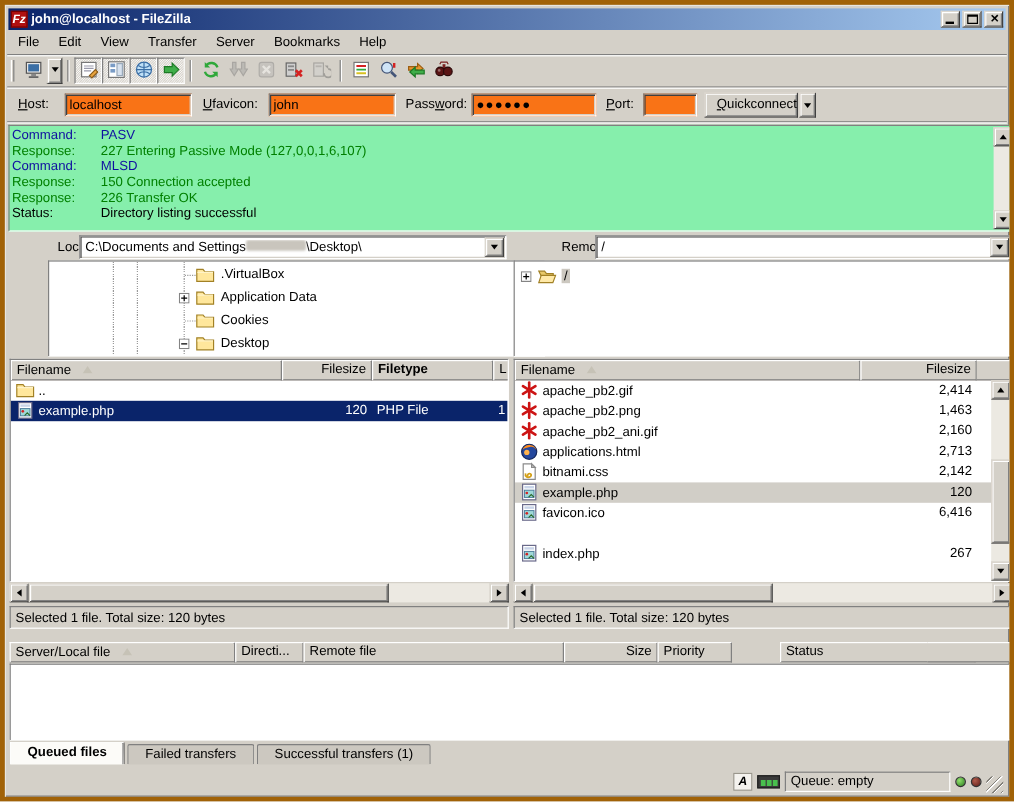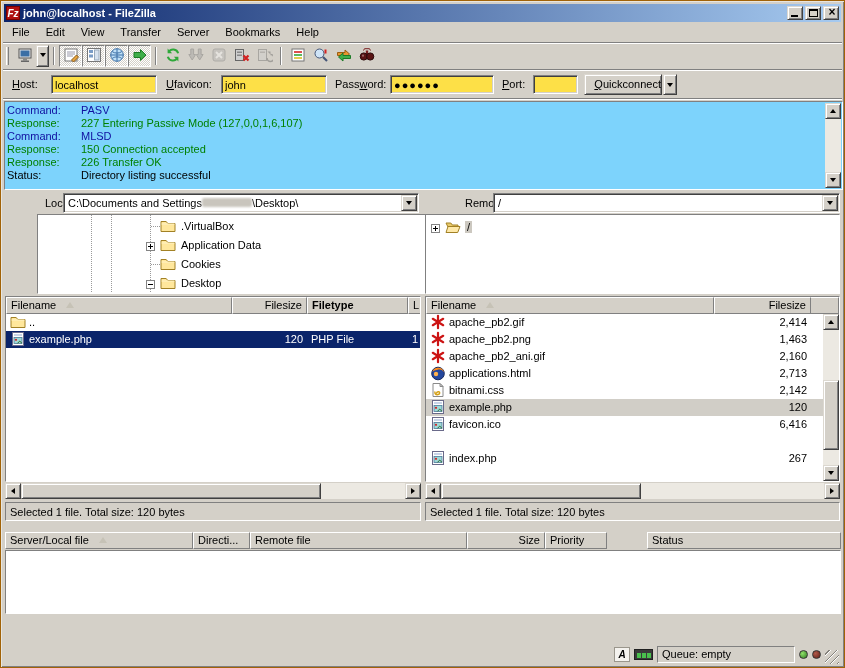--- a/index.html
+++ b/index.html
@@ -1,27 +1,27 @@
 <!DOCTYPE html>
 <html><head>
 <meta charset="utf-8">
 <style>
   html,body{margin:0;padding:0;background:#fff;}
   *{box-sizing:border-box;}
   .window{
     position:relative;width:845px;height:668px;
     background:#d4d0c8;overflow:hidden;
     font-family:"Liberation Sans",sans-serif;font-size:11px;color:#000;
-    border:1px solid #a16207;
+    border:4px solid #a16207;
     box-shadow:inset 1px 1px 0 #e8e6e0, inset -1px -1px 0 #808080;
   }
   
   .raised{background:#d4d0c8;border:1px solid;border-color:#dcd8d0 #404040 #404040 #dcd8d0;
           box-shadow:inset 1px 1px 0 #fff, inset -1px -1px 0 #808080;}
-  .sunkenfield{background:#fde047;border:1px solid;border-color:#808080 #fff #fff #808080;
+  .sunkenfield{background:#f97316;border:1px solid;border-color:#808080 #fff #fff #808080;
           box-shadow:inset 1px 1px 0 #404040, inset -1px -1px 0 #d4d0c8;}
   .sunkenpane{border:1px solid;border-color:#808080 #fff #fff #808080;}
   .etch{position:absolute;left:2px;right:2px;height:2px;border-top:1px solid #808080;border-bottom:1px solid #fff;}
   
   .titlebar{position:absolute;left:3px;top:3px;right:3px;height:18px;
     background:linear-gradient(90deg,#0a246a,#a6caf0);
     display:flex;align-items:center;padding:0 2px;}
   .appicon{width:14px;height:14px;background:#b01010;color:#fff;font-weight:bold;font-style:italic;
     font-size:10px;line-height:14px;text-align:center;margin-right:3px;border:1px solid #700;}
   .title{color:#fff;font-weight:bold;font-size:11px;flex:1;white-space:nowrap;}
@@ -48,21 +48,21 @@
   .tri-up{width:0;height:0;border:3px solid transparent;border-bottom:4px solid #000;margin-bottom:3px;}
   .tri-left{width:0;height:0;border:3px solid transparent;border-right:4px solid #000;margin-right:3px;}
   .tri-right{width:0;height:0;border:3px solid transparent;border-left:4px solid #000;margin-left:3px;}
   
   .qcbar{position:absolute;left:3px;top:70px;right:3px;height:27px;}
   .qcbar .lbl{position:absolute;top:7px;}
   .mnemonic{text-decoration:underline;}
   .qcinput{position:absolute;top:4px;height:19px;font:11px "Liberation Sans",sans-serif;padding:1px 3px;outline:none;}
   .qcbtn{position:absolute;top:3px;height:21px;font:11px "Liberation Sans",sans-serif;text-align:right;line-height:19px;}
   
-  .logpanel{position:absolute;left:3px;top:100px;width:839px;height:89px;background:#7dd3fc;}
+  .logpanel{position:absolute;left:3px;top:100px;width:839px;height:89px;background:#86efac;}
   .loglines{position:absolute;left:2px;top:2px;right:20px;bottom:2px;overflow:hidden;}
   .logline{height:13px;line-height:13px;white-space:nowrap;}
   .logline .llabel{display:inline-block;width:74px;}
   .log-command{color:#1010a0;} .log-response{color:#008000;} .log-status{color:#000;}
   
   .vscroll{position:absolute;width:16px;background:#ece9e2;}
   .hscroll{position:absolute;height:16px;background:#ece9e2;}
   .sbbtn{position:absolute;width:16px;height:16px;display:flex;align-items:center;justify-content:center;}
   .sbthumb{position:absolute;}
   
@@ -549,20 +549,25 @@
   <div class="queueheader" id="queueheader">
       <div class="hcell" style="left: 0px; width: 188px;"><span>Server/Local file</span><span class="sortarrow"></span></div>
       <div class="hcell" style="left: 188px; width: 57px;"><span>Directi...</span></div>
       <div class="hcell" style="left: 245px; width: 217px;"><span>Remote file</span></div>
       <div class="hcell right" style="left: 462px; width: 78px;"><span>Size</span></div>
       <div class="hcell" style="left: 540px; width: 62px;"><span>Priority</span></div>
       <div class="hcell" style="left: 602px; width: 163px; margin-left: 40px;"><span>Status</span></div>
       <div class="hcell filler" style="left: 765px;"></div>
     </div>
   <div class="queuebody sunkenpane"></div>
+  <div class="tabsrow" id="tabsrow">
+      <div class="tab active">Queued files</div>
+      <div class="tab">Failed transfers</div>
+      <div class="tab">Successful transfers (1)</div>
+    </div>
 
   <div class="statusbar">
     <div class="sb-icon">A</div>
     <div class="sb-badge">
         <i></i>
         <i></i>
         <i></i>
       </div>
     <div class="queuepanel">Queue: empty</div>
     <div class="led green"></div>

